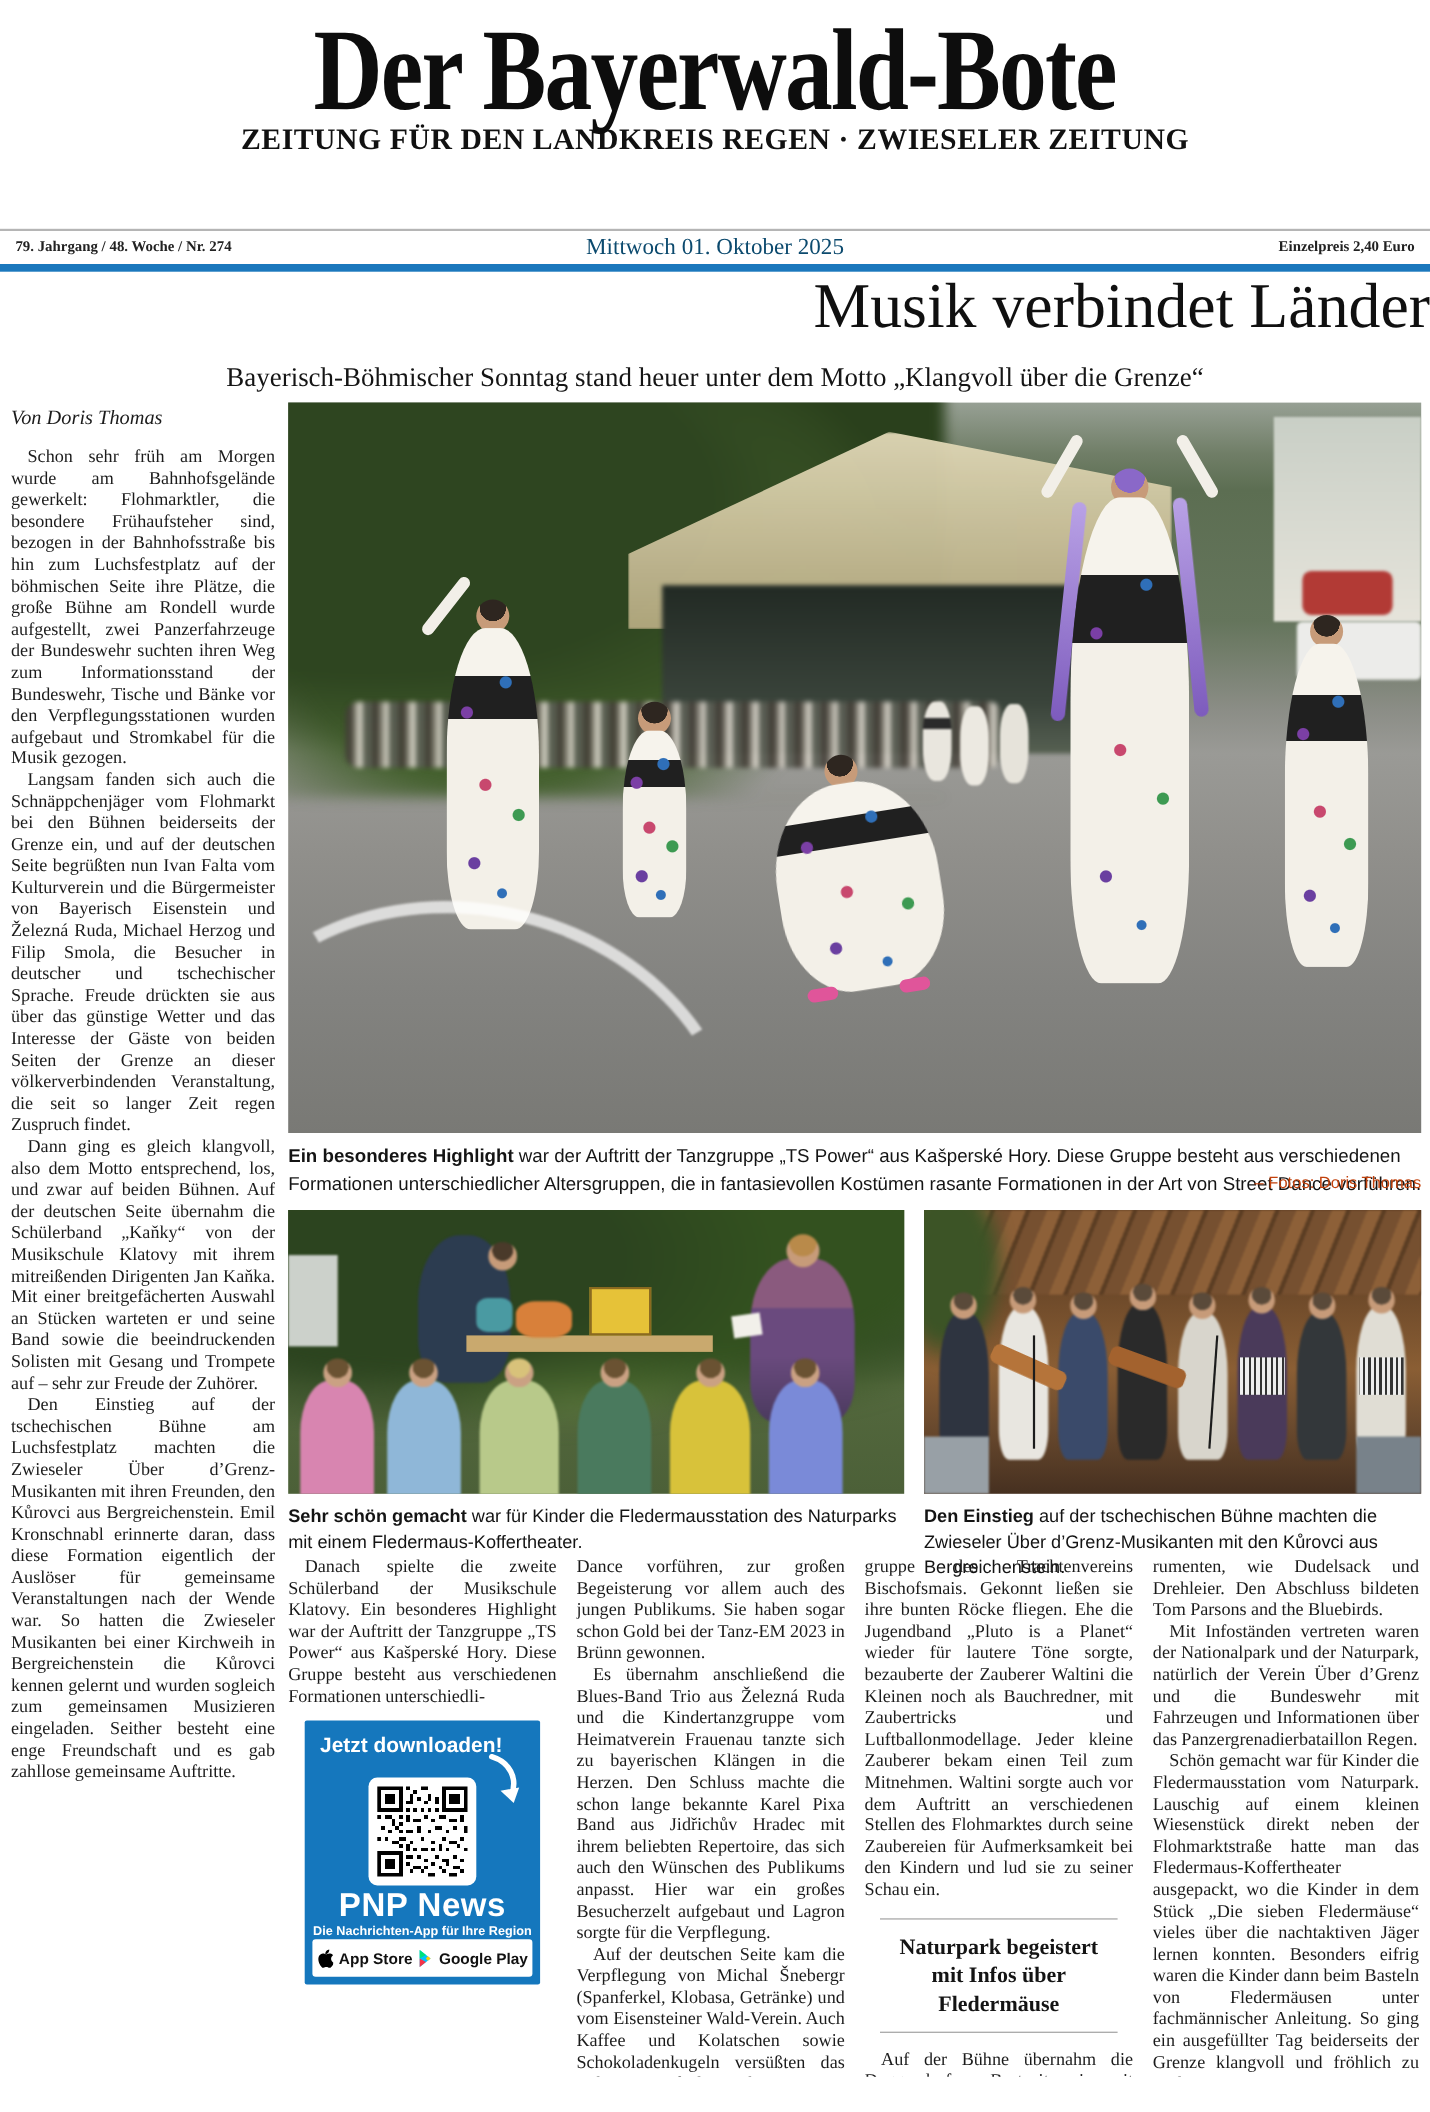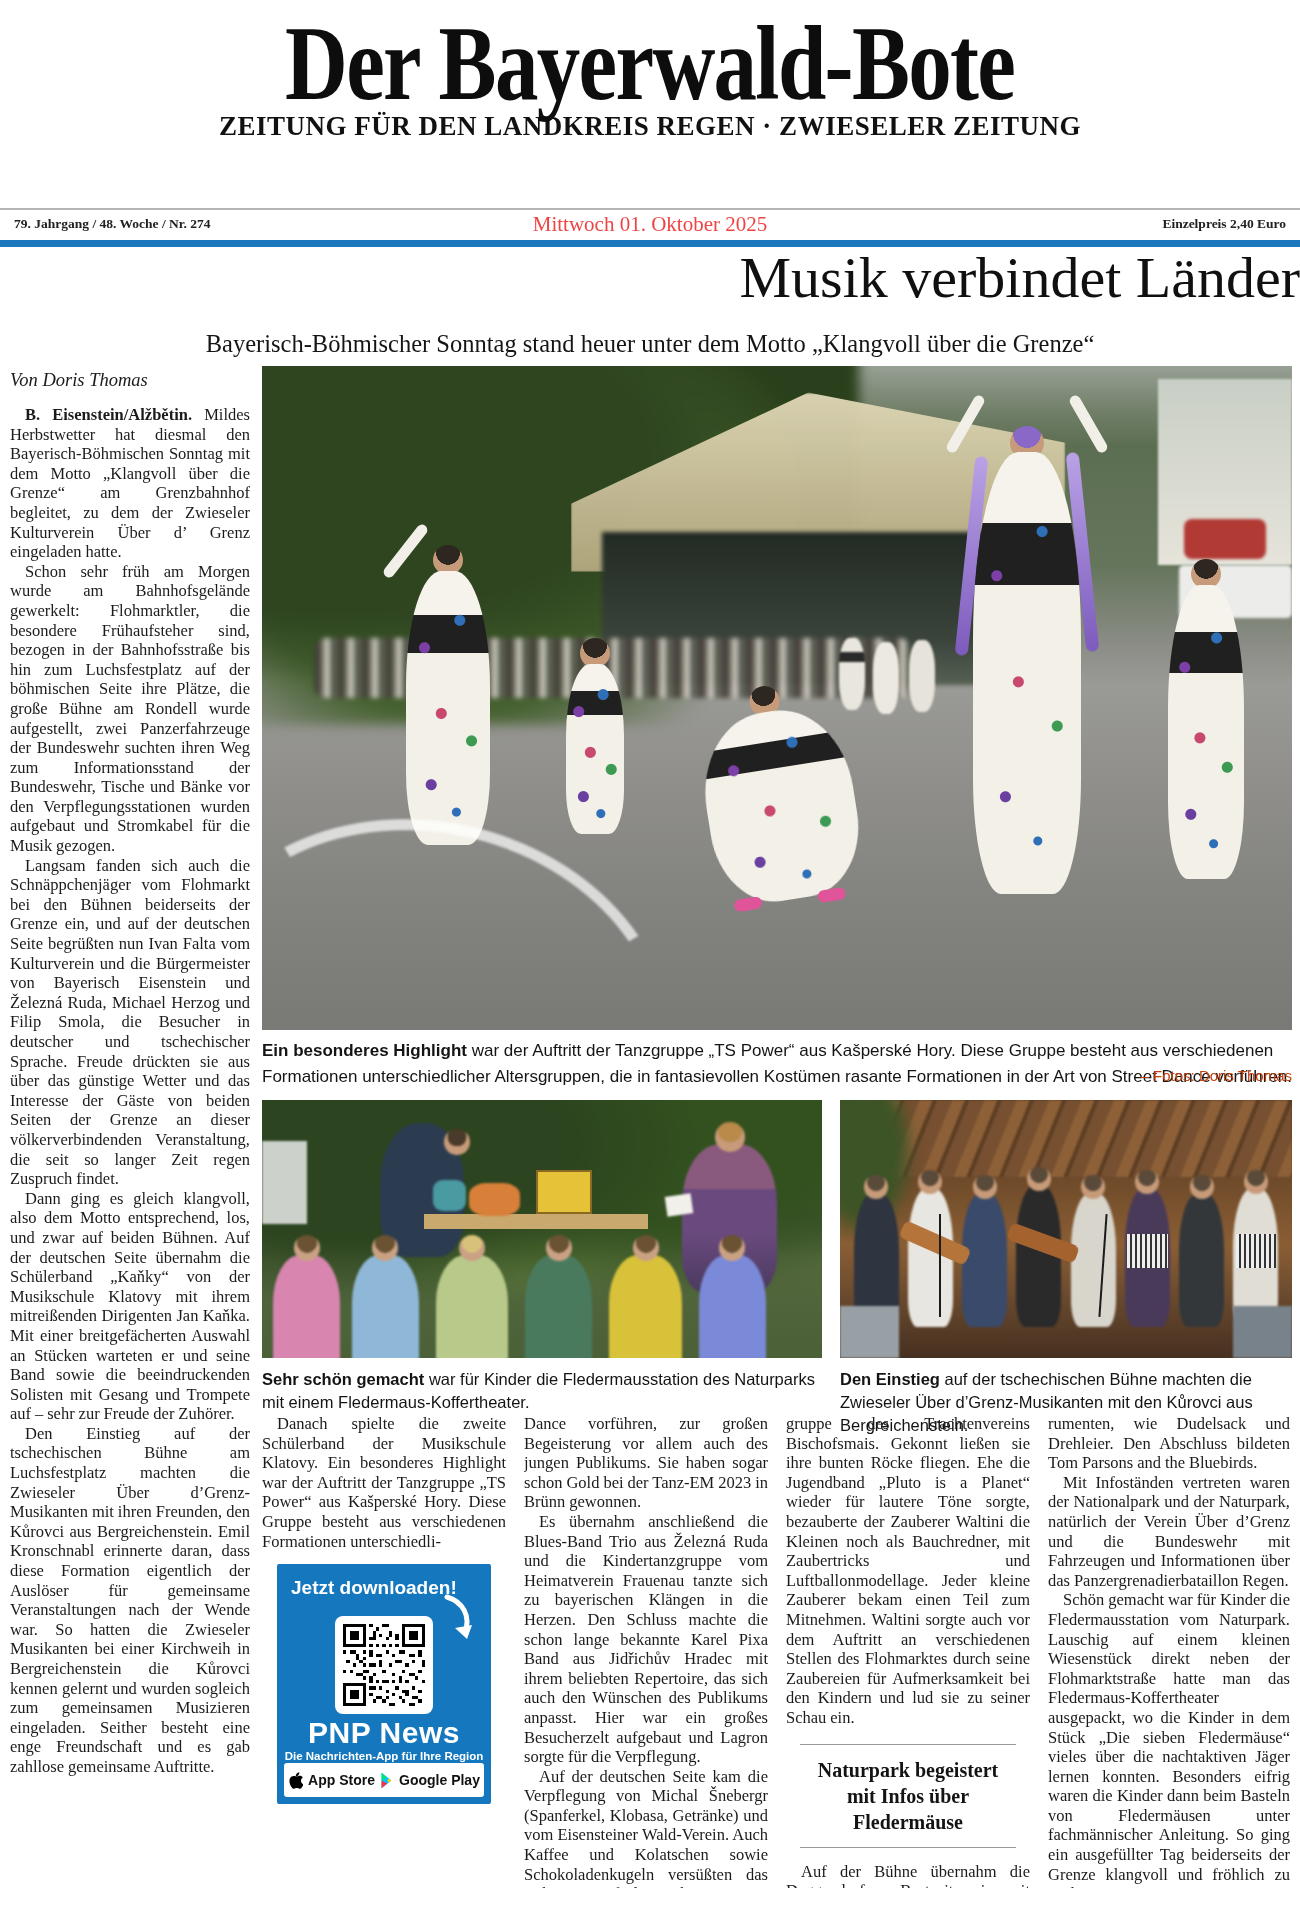--- a/index.html
+++ b/index.html
@@ -10,21 +10,21 @@
   .masthead{position:absolute;top:8px;left:0;width:100%;text-align:center;}
   .mast-title{display:inline-block;font-size:106px;font-weight:700;line-height:1.05;letter-spacing:-2px;
               transform:scaleX(.82);transform-origin:center;white-space:nowrap;color:#0d0d0d;}
   .mast-sub{margin-top:-8px;font-size:27px;font-weight:700;letter-spacing:.5px;color:#111;}
 
   
   .dateline{position:absolute;top:208px;left:0;right:0;height:30px;border-top:2px solid #b5b5b5;
             display:flex;align-items:center;padding:0 14px;box-sizing:border-box;}
   .dl-left,.dl-right{flex:1;font-size:13.5px;font-weight:700;color:#222;}
   .dl-right{text-align:right;}
-  .dl-center{font-size:21px;color:#ef4444;}
+  .dl-center{font-size:21px;color:#0c4a6e;}
   .bluebar{position:absolute;top:240px;left:0;right:0;height:7px;background:#1b78bd;}
 
   
   .headline{position:absolute;top:246px;left:0;width:100%;text-align:right;font-size:58px;line-height:64px;color:#101010;}
   .subheadline{position:absolute;top:330px;left:0;width:100%;text-align:center;font-size:24.5px;color:#151515;}
 
   
   .bodycol p{margin:0;text-align:justify;text-indent:15px;font-size:16.5px;line-height:19.6px;
              hyphens:auto;-webkit-hyphens:auto;word-spacing:-.2px;}
   .bodycol p.cont{text-indent:0;}
@@ -190,21 +190,20 @@
     <span class="dl-center">Mittwoch 01. Oktober 2025</span>
     <span class="dl-right">Einzelpreis 2,40 Euro</span>
   </div>
   <div class="bluebar"></div>
 
   <div class="headline">Musik verbindet Länder</div>
   <div class="subheadline">Bayerisch-Böhmischer Sonntag stand heuer unter dem Motto „Klangvoll über die Grenze“</div>
 
   <div class="col1 bodycol">
     <div class="byline">Von Doris Thomas</div>
-    <p><b>B. Eisenstein/Alžbětin.</b><span> Mildes Herbstwetter hat diesmal den Bayerisch-Böhmischen Sonntag mit dem Motto „Klangvoll über die Grenze“ am Grenzbahnhof begleitet, zu dem der Zwieseler Kulturverein Über d’ Grenz eingeladen hatte.</span></p>
     <p>Schon sehr früh am Morgen wurde am Bahnhofsgelände gewerkelt: Flohmarktler, die besondere Frühaufsteher sind, bezogen in der Bahnhofsstraße bis hin zum Luchsfestplatz auf der böhmischen Seite ihre Plätze, die große Bühne am Rondell wurde aufgestellt, zwei Panzerfahrzeuge der Bundeswehr suchten ihren Weg zum Informationsstand der Bundeswehr, Tische und Bänke vor den Verpflegungsstationen wurden aufgebaut und Stromkabel für die Musik gezogen.</p>
     <p>Langsam fanden sich auch die Schnäppchenjäger vom Flohmarkt bei den Bühnen beiderseits der Grenze ein, und auf der deutschen Seite begrüßten nun Ivan Falta vom Kulturverein und die Bürgermeister von Bayerisch Eisenstein und Železná Ruda, Michael Herzog und Filip Smola, die Besucher in deutscher und tschechischer Sprache. Freude drückten sie aus über das günstige Wetter und das Interesse der Gäste von beiden Seiten der Grenze an dieser völkerverbindenden Veranstaltung, die seit so langer Zeit regen Zuspruch findet.</p>
     <p>Dann ging es gleich klangvoll, also dem Motto entsprechend, los, und zwar auf beiden Bühnen. Auf der deutschen Seite übernahm die Schülerband „Kaňky“ von der Musikschule Klatovy mit ihrem mitreißenden Dirigenten Jan Kaňka. Mit einer breitgefächerten Auswahl an Stücken warteten er und seine Band sowie die beeindruckenden Solisten mit Gesang und Trompete auf – sehr zur Freude der Zuhörer.</p>
     <p>Den Einstieg auf der tschechischen Bühne am Luchsfestplatz machten die Zwieseler Über d’Grenz-Musikanten mit ihren Freunden, den Kůrovci aus Bergreichenstein. Emil Kronschnabl erinnerte daran, dass diese Formation eigentlich der Auslöser für gemeinsame Veranstaltungen nach der Wende war. So hatten die Zwieseler Musikanten bei einer Kirchweih in Bergreichenstein die Kůrovci kennen gelernt und wurden sogleich zum gemeinsamen Musizieren eingeladen. Seither besteht eine enge Freundschaft und es gab zahllose gemeinsame Auftritte.</p>
   </div>
 
   <div class="photo photo-main">
     <div class="pm-trees"></div>
     <div class="pm-roof"></div>
     <div class="pm-stage"></div>

